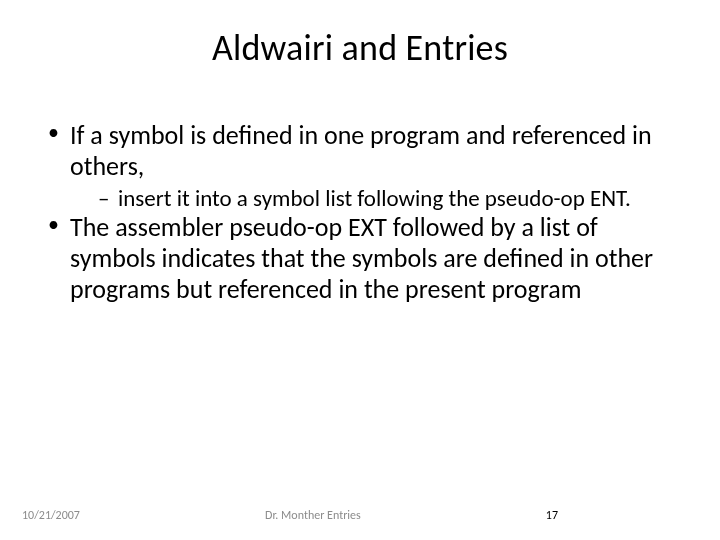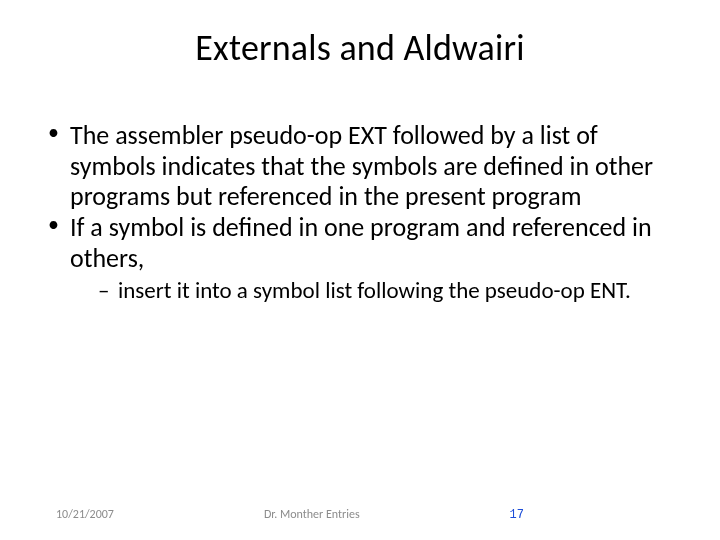--- a/index.html
+++ b/index.html
@@ -53,47 +53,47 @@
     content: "–";
     position: absolute;
     left: 0;
     top: 0;
   }
   .footer {
     position: absolute;
     left: 0;
     bottom: 18px;
     width: 580px;
-    padding: 0 56px;
+    padding: 0 22px;
     display: flex;
     justify-content: space-between;
     align-items: baseline;
     font-size: 12px;
     color: #8c8c8c;
   }
-  .footer .page { color: #1d4ed8; font-family: Liberation Mono, monospace; }
+  .footer .page { color: #000000; }
 </style>
 </head>
 <body>
 
 <div class="slide">
-  <h1 class="title">Externals and Aldwairi</h1>
+  <h1 class="title">Aldwairi and Entries</h1>
 
   <div class="content">
     <ul class="level1">
-      <li>
-        <span>The assembler pseudo-op EXT followed by a list of symbols indicates that the symbols are defined in other programs but referenced in the present program</span>
-      </li>
       <li>
         <span>If a symbol is defined in one program and referenced in others,</span>
         <ul class="level2">
           <li>
             <span>insert it into a symbol list following the pseudo-op ENT.</span>
           </li>
         </ul>
+      </li>
+      <li>
+        <span>The assembler pseudo-op EXT followed by a list of symbols indicates that the symbols are defined in other programs but referenced in the present program</span>
       </li>
     </ul>
   </div>
 
   <div class="footer">
     <span>10/21/2007</span>
     <span>Dr. Monther Entries</span>
     <span class="page">17</span>
   </div>
 </div>

